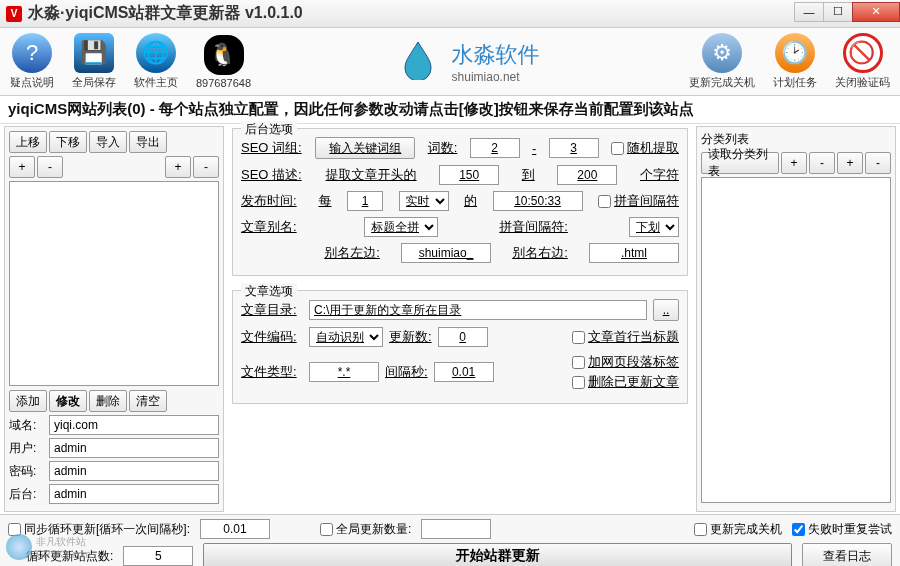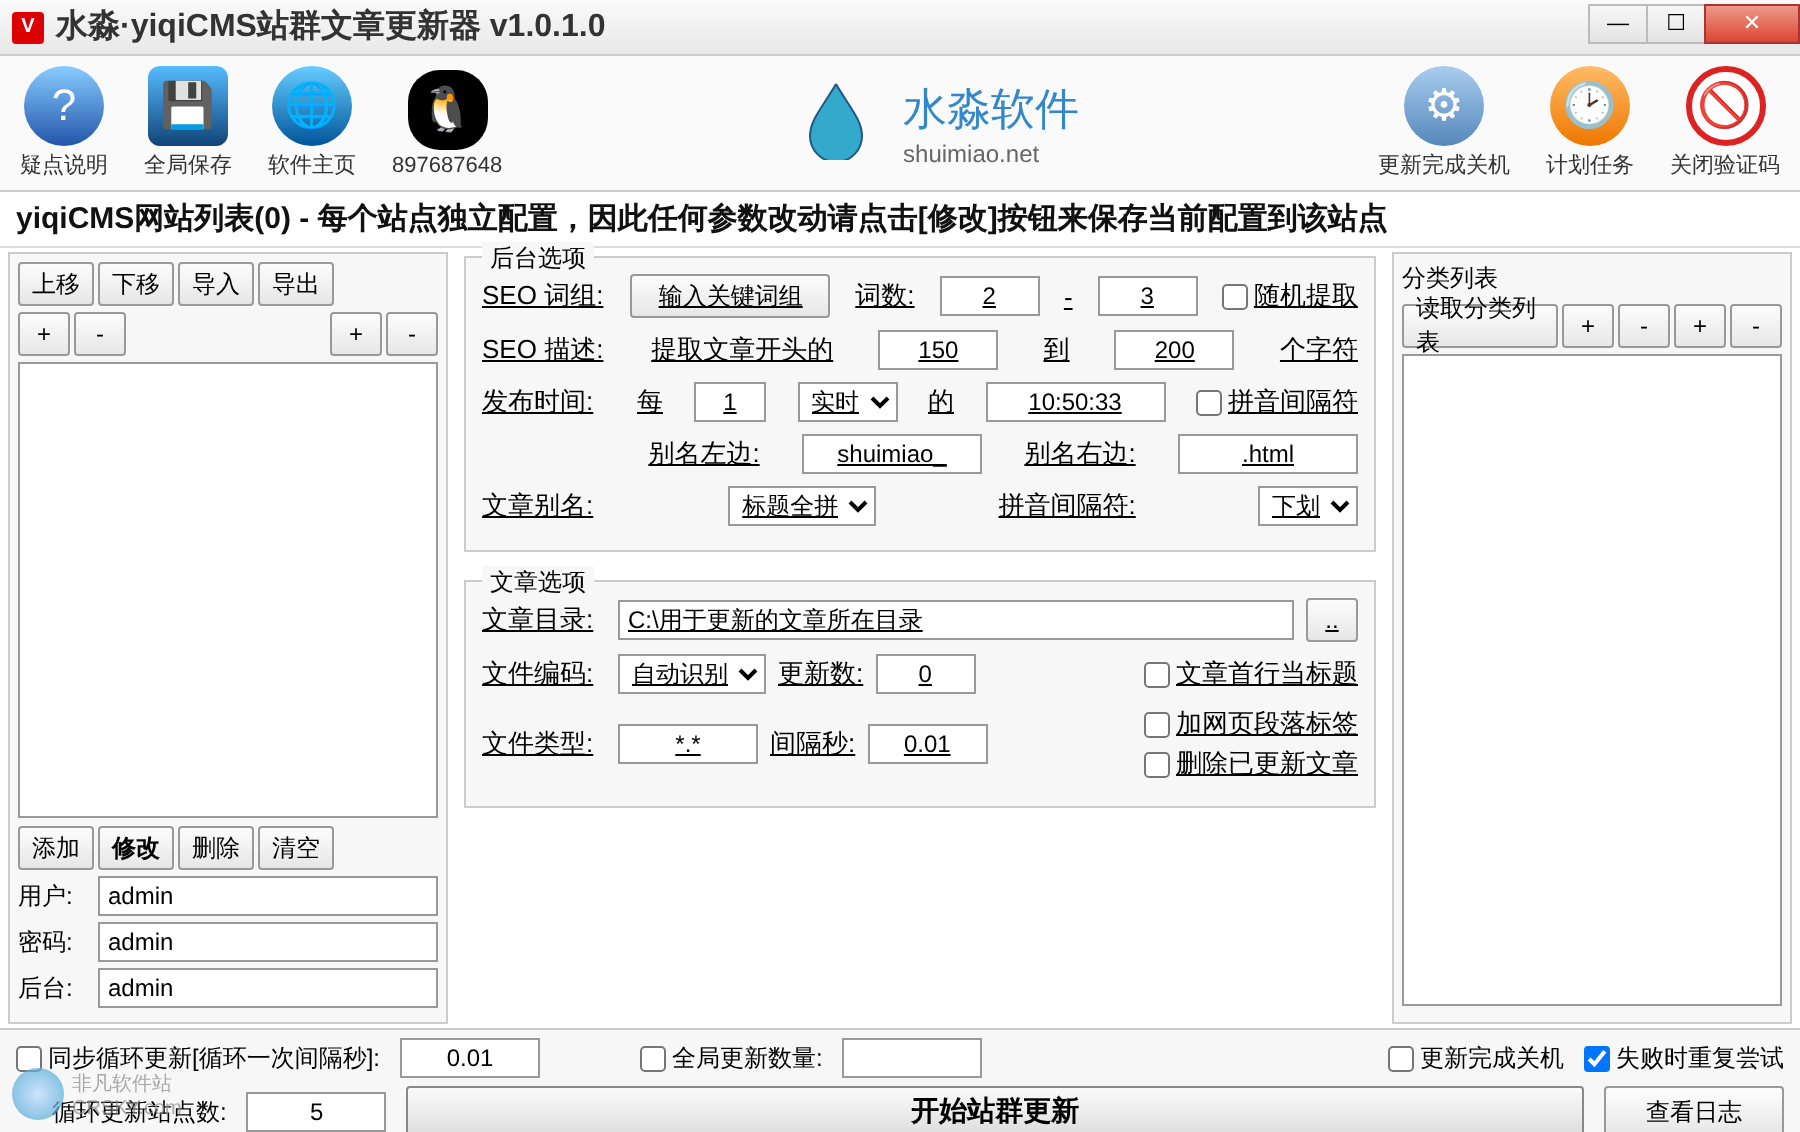--- a/index.html
+++ b/index.html
@@ -133,20 +133,24 @@
       <div class="btn small">-</div>
     </div>
     <div class="listbox"></div>
     <div class="btn-row">
       <div class="btn">添加</div>
       <div class="btn" style="font-weight:bold">修改</div>
       <div class="btn">删除</div>
       <div class="btn">清空</div>
     </div>
     <div class="form-row">
+        <span class="form-label">域名:</span>
+        <input class="txt" value="yiqi.com" style="">
+      </div>
+    <div class="form-row">
         <span class="form-label">用户:</span>
         <input class="txt" value="admin" style="">
       </div>
     <div class="form-row">
         <span class="form-label">密码:</span>
         <input class="txt" value="admin" style="">
       </div>
     <div class="form-row">
         <span class="form-label">后台:</span>
         <input class="txt" value="admin" style="">
@@ -182,31 +186,31 @@
         <input class="input-sm" style="width: 36px;" value="1">
         <select class="select"><option>实时</option></select>
         <span>的</span>
         <input class="input-md" value="10:50:33" style="">
         <label class="chk">
             <input type="checkbox" style="">
             <span>拼音间隔符</span>
           </label>
       </div>
       <div class="opt-row">
+        <span class="opt-label">文章别名:</span>
+        <select class="select"><option>标题全拼</option></select>
+        <span>拼音间隔符:</span>
+        <select class="select"><option>下划</option></select>
+      </div>
+      <div class="opt-row">
         <span class="opt-label"></span>
         <span>别名左边:</span>
         <input class="input-md" value="shuimiao_" style="">
         <span>别名右边:</span>
         <input class="input-md" value=".html" style="">
-      </div>
-      <div class="opt-row">
-        <span class="opt-label">文章别名:</span>
-        <select class="select"><option>标题全拼</option></select>
-        <span>拼音间隔符:</span>
-        <select class="select"><option>下划</option></select>
       </div>
     </div>
 
     <div class="fieldset">
       <div class="fieldset-title">文章选项</div>
       <div class="opt-row">
         <span class="opt-label">文章目录:</span>
         <input class="input-lg" value="C:\用于更新的文章所在目录" style="">
         <div class="btn small">..</div>
       </div>

